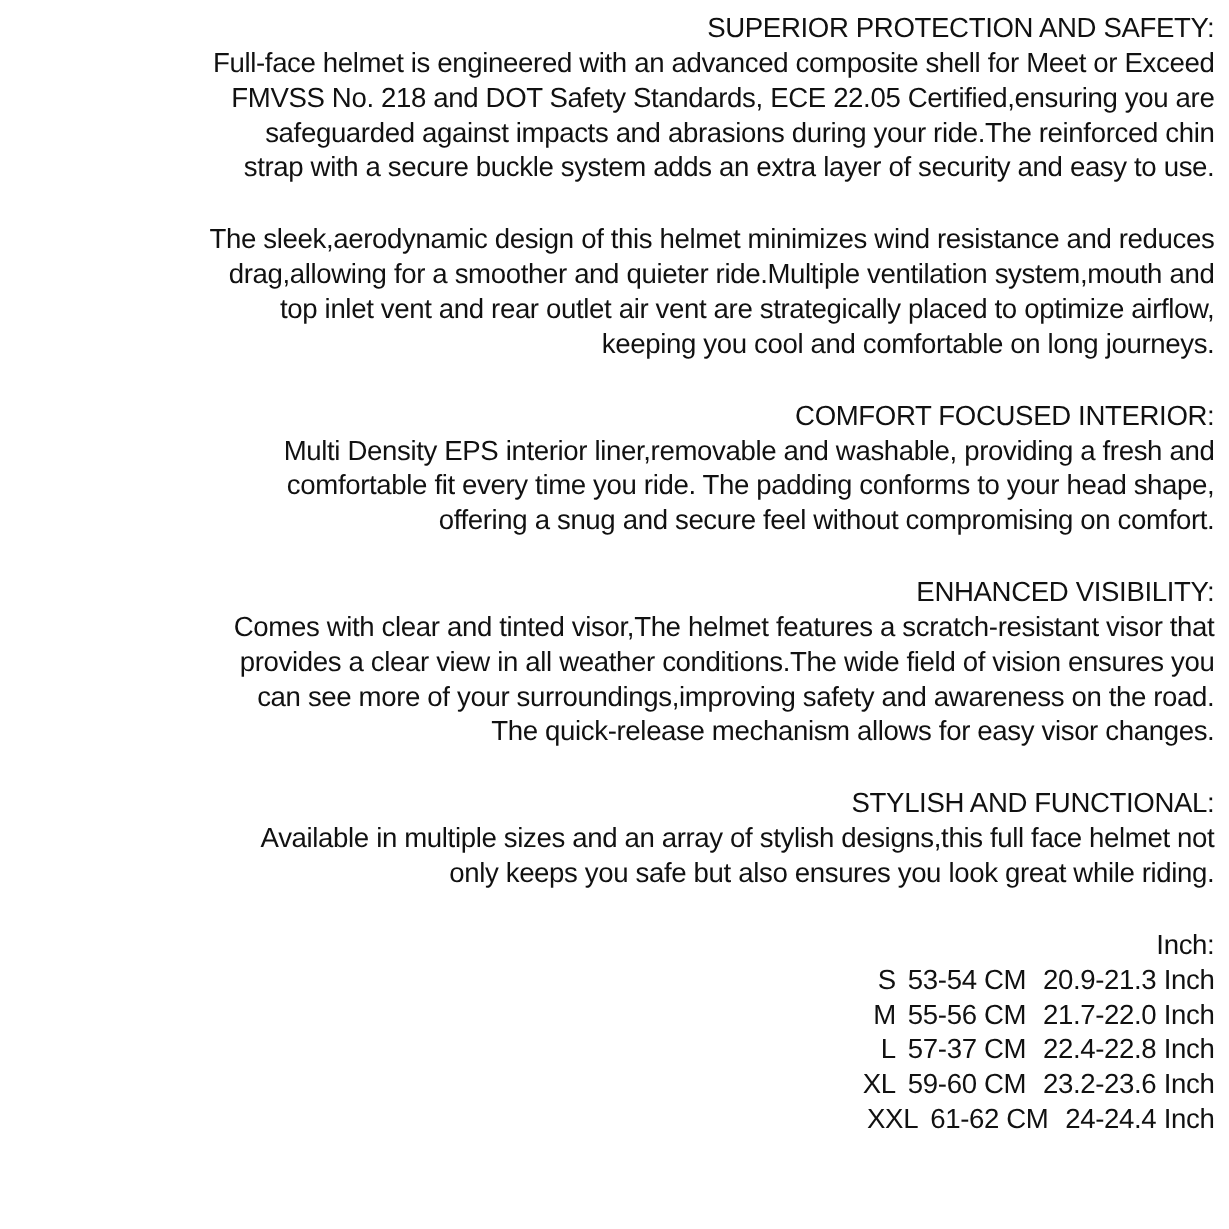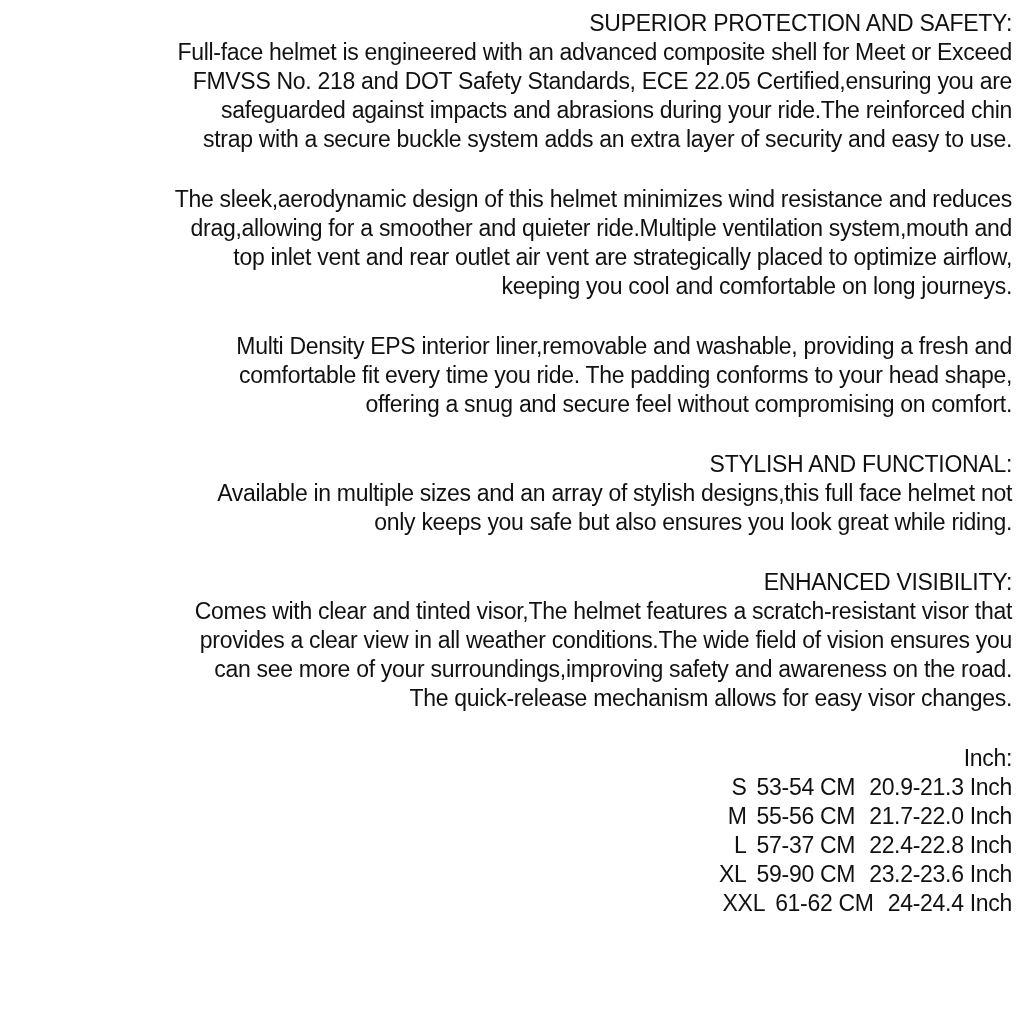--- a/index.html
+++ b/index.html
@@ -64,56 +64,57 @@
   </section>
 
   <section class="section">
     <p class="section-body">The sleek,aerodynamic design of this helmet minimizes wind resistance and reduces
 drag,allowing for a smoother and quieter ride.Multiple ventilation system,mouth and
 top inlet vent and rear outlet air vent are strategically placed to optimize airflow,
 keeping you cool and comfortable on long journeys.</p>
   </section>
 
   <section class="section">
+    <h2 class="section-heading">COMFORT FOCUSED INTERIOR:</h2>
     <p class="section-body">Multi Density EPS interior liner,removable and washable, providing a fresh and
 comfortable fit every time you ride. The padding conforms to your head shape,
 offering a snug and secure feel without compromising on comfort.</p>
-  </section>
-
-  <section class="section">
-    <h2 class="section-heading">STYLISH AND FUNCTIONAL:</h2>
-    <p class="section-body">Available in multiple sizes and an array of stylish designs,this full face helmet not
-only keeps you safe but also ensures you look great while riding.</p>
   </section>
 
   <section class="section">
     <h2 class="section-heading">ENHANCED VISIBILITY:</h2>
     <p class="section-body">Comes with clear and tinted visor,The helmet features a scratch-resistant visor that
 provides a clear view in all weather conditions.The wide field of vision ensures you
 can see more of your surroundings,improving safety and awareness on the road.
 The quick-release mechanism allows for easy visor changes.</p>
+  </section>
+
+  <section class="section">
+    <h2 class="section-heading">STYLISH AND FUNCTIONAL:</h2>
+    <p class="section-body">Available in multiple sizes and an array of stylish designs,this full face helmet not
+only keeps you safe but also ensures you look great while riding.</p>
   </section>
 
   <section class="section">
     <h2 class="size-label">Inch:</h2>
 
     <div class="size-row">
       <span class="sz">S</span><span class="cm">53-54 CM</span><span class="inch">20.9-21.3 Inch</span>
     </div>
 
     <div class="size-row">
       <span class="sz">M</span><span class="cm">55-56 CM</span><span class="inch">21.7-22.0 Inch</span>
     </div>
 
     <div class="size-row">
       <span class="sz">L</span><span class="cm">57-37 CM</span><span class="inch">22.4-22.8 Inch</span>
     </div>
 
     <div class="size-row">
-      <span class="sz">XL</span><span class="cm">59-90 CM</span><span class="inch">23.2-23.6 Inch</span>
+      <span class="sz">XL</span><span class="cm">59-60 CM</span><span class="inch">23.2-23.6 Inch</span>
     </div>
 
     <div class="size-row">
       <span class="sz">XXL</span><span class="cm">61-62 CM</span><span class="inch">24-24.4 Inch</span>
     </div>
   </section>
 
 </main>
 
 </body></html>

